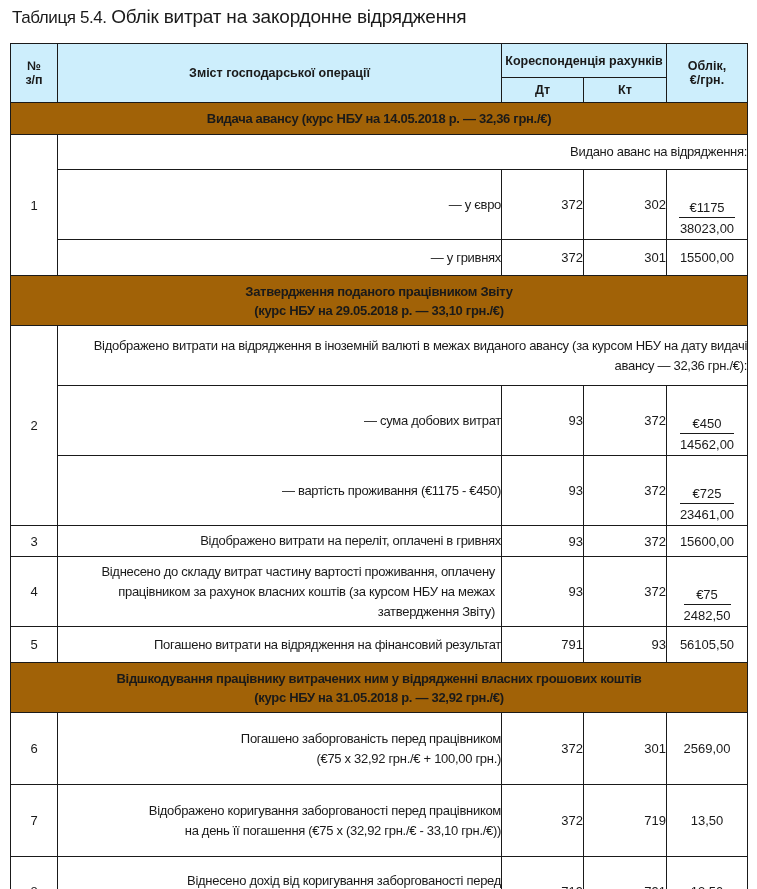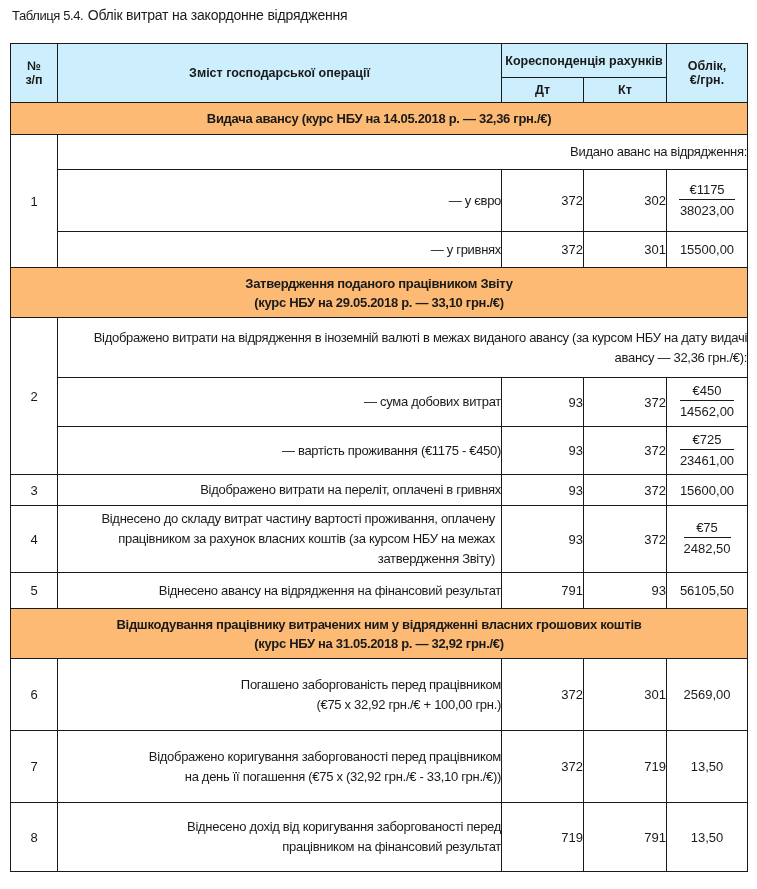--- a/index.html
+++ b/index.html
@@ -1,27 +1,27 @@
 <!DOCTYPE html>
 <html><head>
 <meta charset="utf-8">
 <style>
   html, body { margin:0; padding:0; background:#ffffff; }
   body { width:757px; height:889px; position:relative; font-family:"Liberation Sans", sans-serif; color:#1a1a1a; overflow:hidden; }
   .title { position:absolute; left:12px; top:6px; height:24px; white-space:nowrap; }
-  .title .pre { font-family:"Liberation Sans Narrow","Liberation Sans", sans-serif; font-size:13px; letter-spacing:-0.4px; }
-  .title .main { font-size:14px; letter-spacing:-0.2px; }
+  .title .pre { font-family:"Liberation Sans Narrow","Liberation Sans", sans-serif; font-size:17px; letter-spacing:-0.4px; }
+  .title .main { font-size:19px; letter-spacing:-0.2px; }
   table { position:absolute; left:10px; top:43px; width:737px; border-collapse:collapse; table-layout:fixed; }
   td, th { border:1px solid #1a1a1a; padding:0; font-size:13px;text-align:right; }
   th { background:#cdeefc; font-weight:bold; text-align:center; font-size:12.5px; }
-  .sect td { background:#fdba74; font-weight:bold; text-align:center; font-size:13px; letter-spacing:-0.3px; line-height:19px; }
+  .sect td { background:#a16207; font-weight:bold; text-align:center; font-size:13px; letter-spacing:-0.3px; line-height:19px; }
   .num { text-align:center; }
   .txt { padding-left:8px; letter-spacing:-0.3px; line-height:20px; }
   .c { }
-  .frac { display:inline-block; text-align:center; }
+  .frac { display:inline-block; text-align:center;margin-top:29px; }
   .frac .top { display:block; border-bottom:1px solid #1a1a1a; padding:0 10px 1px; line-height:17px; }
   .frac .bot { display:block; line-height:20px; padding-top:1px; }
   .sum { text-align:center; }
 </style>
 </head>
 <body>
 
 <div class="title">
   <span class="pre">Таблиця 5.4.</span>
   <span class="main">Облік витрат на закордонне відрядження</span>
@@ -124,21 +124,21 @@
     <td class="c">372</td>
     <td class="sum">
       <span class="frac">
         <span class="top">€75</span>
         <span class="bot">2482,50</span>
       </span>
     </td>
   </tr>
   <tr style="height:36px">
     <td class="num">5</td>
-    <td class="txt">Віднесено авансу на відрядження на фінансовий результат</td>
+    <td class="txt">Погашено витрати на відрядження на фінансовий результат</td>
     <td class="c">791</td>
     <td class="c">93</td>
     <td class="sum">56105,50</td>
   </tr>
 
   <tr class="sect" style="height:50px">
     <td colspan="5">
       <div>Відшкодування працівнику витрачених ним у відрядженні власних грошових коштів</div>
       <div>(курс НБУ на 31.05.2018 р. — 32,92 грн./€)</div>
     </td>

